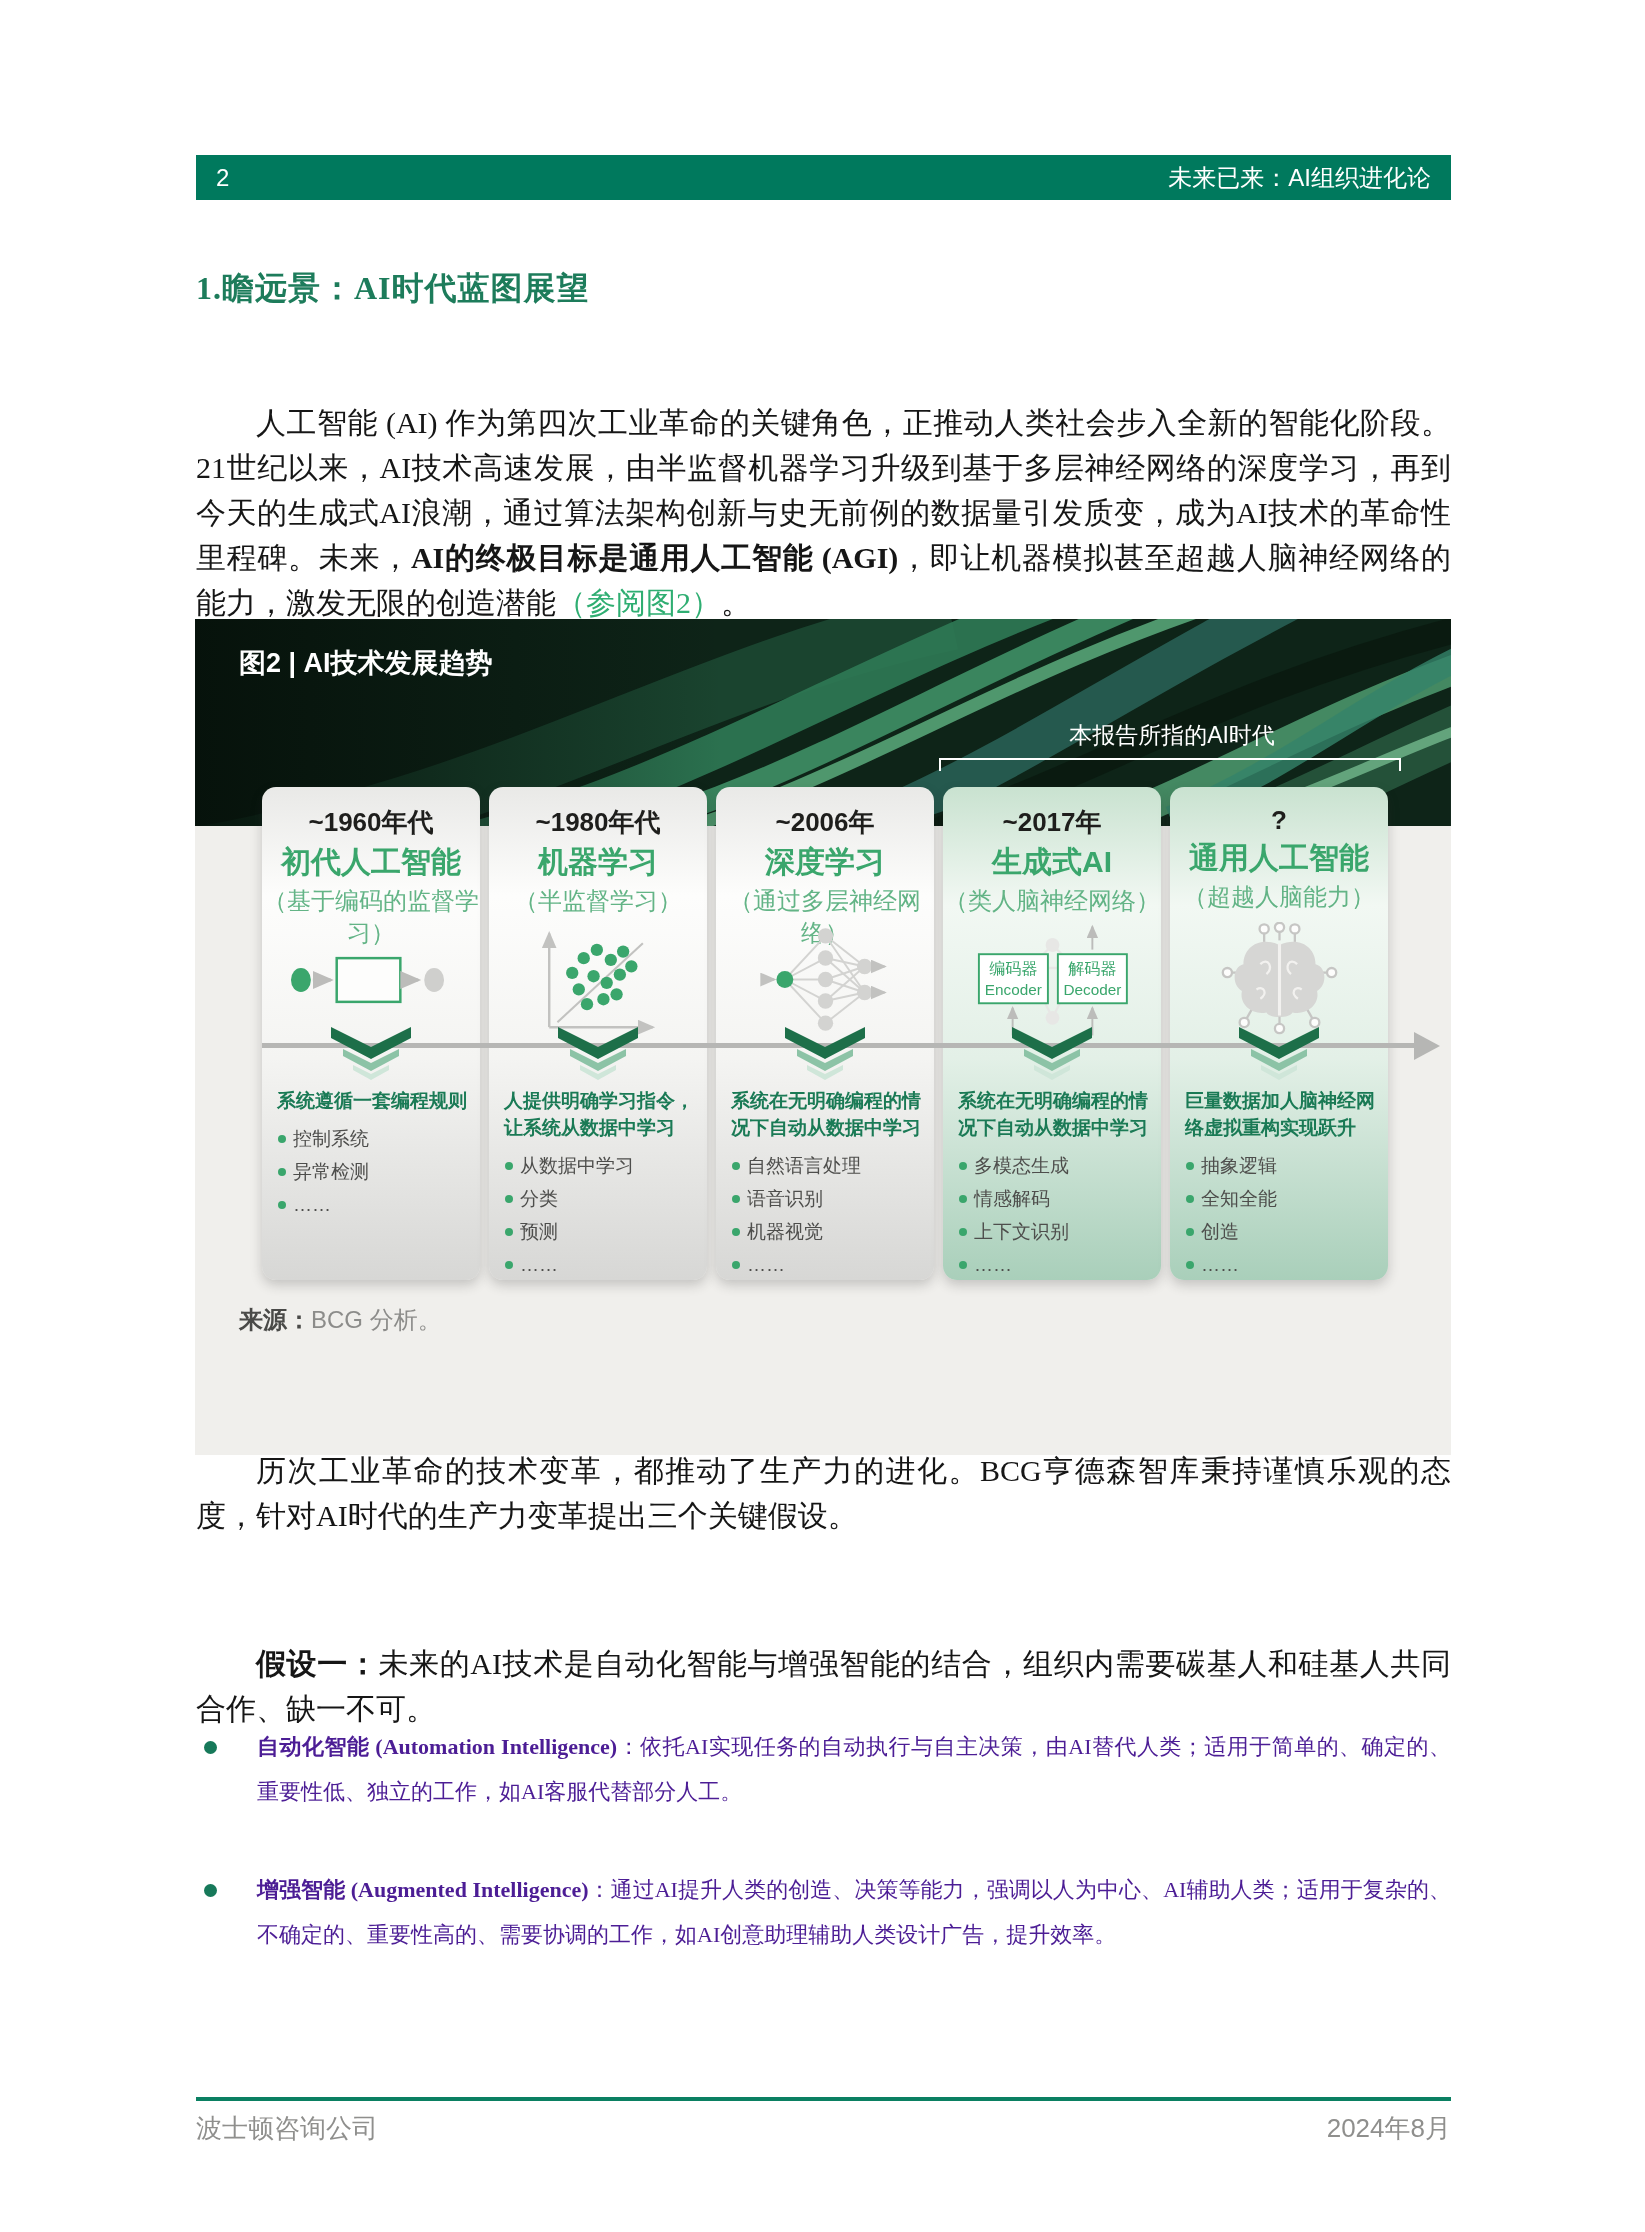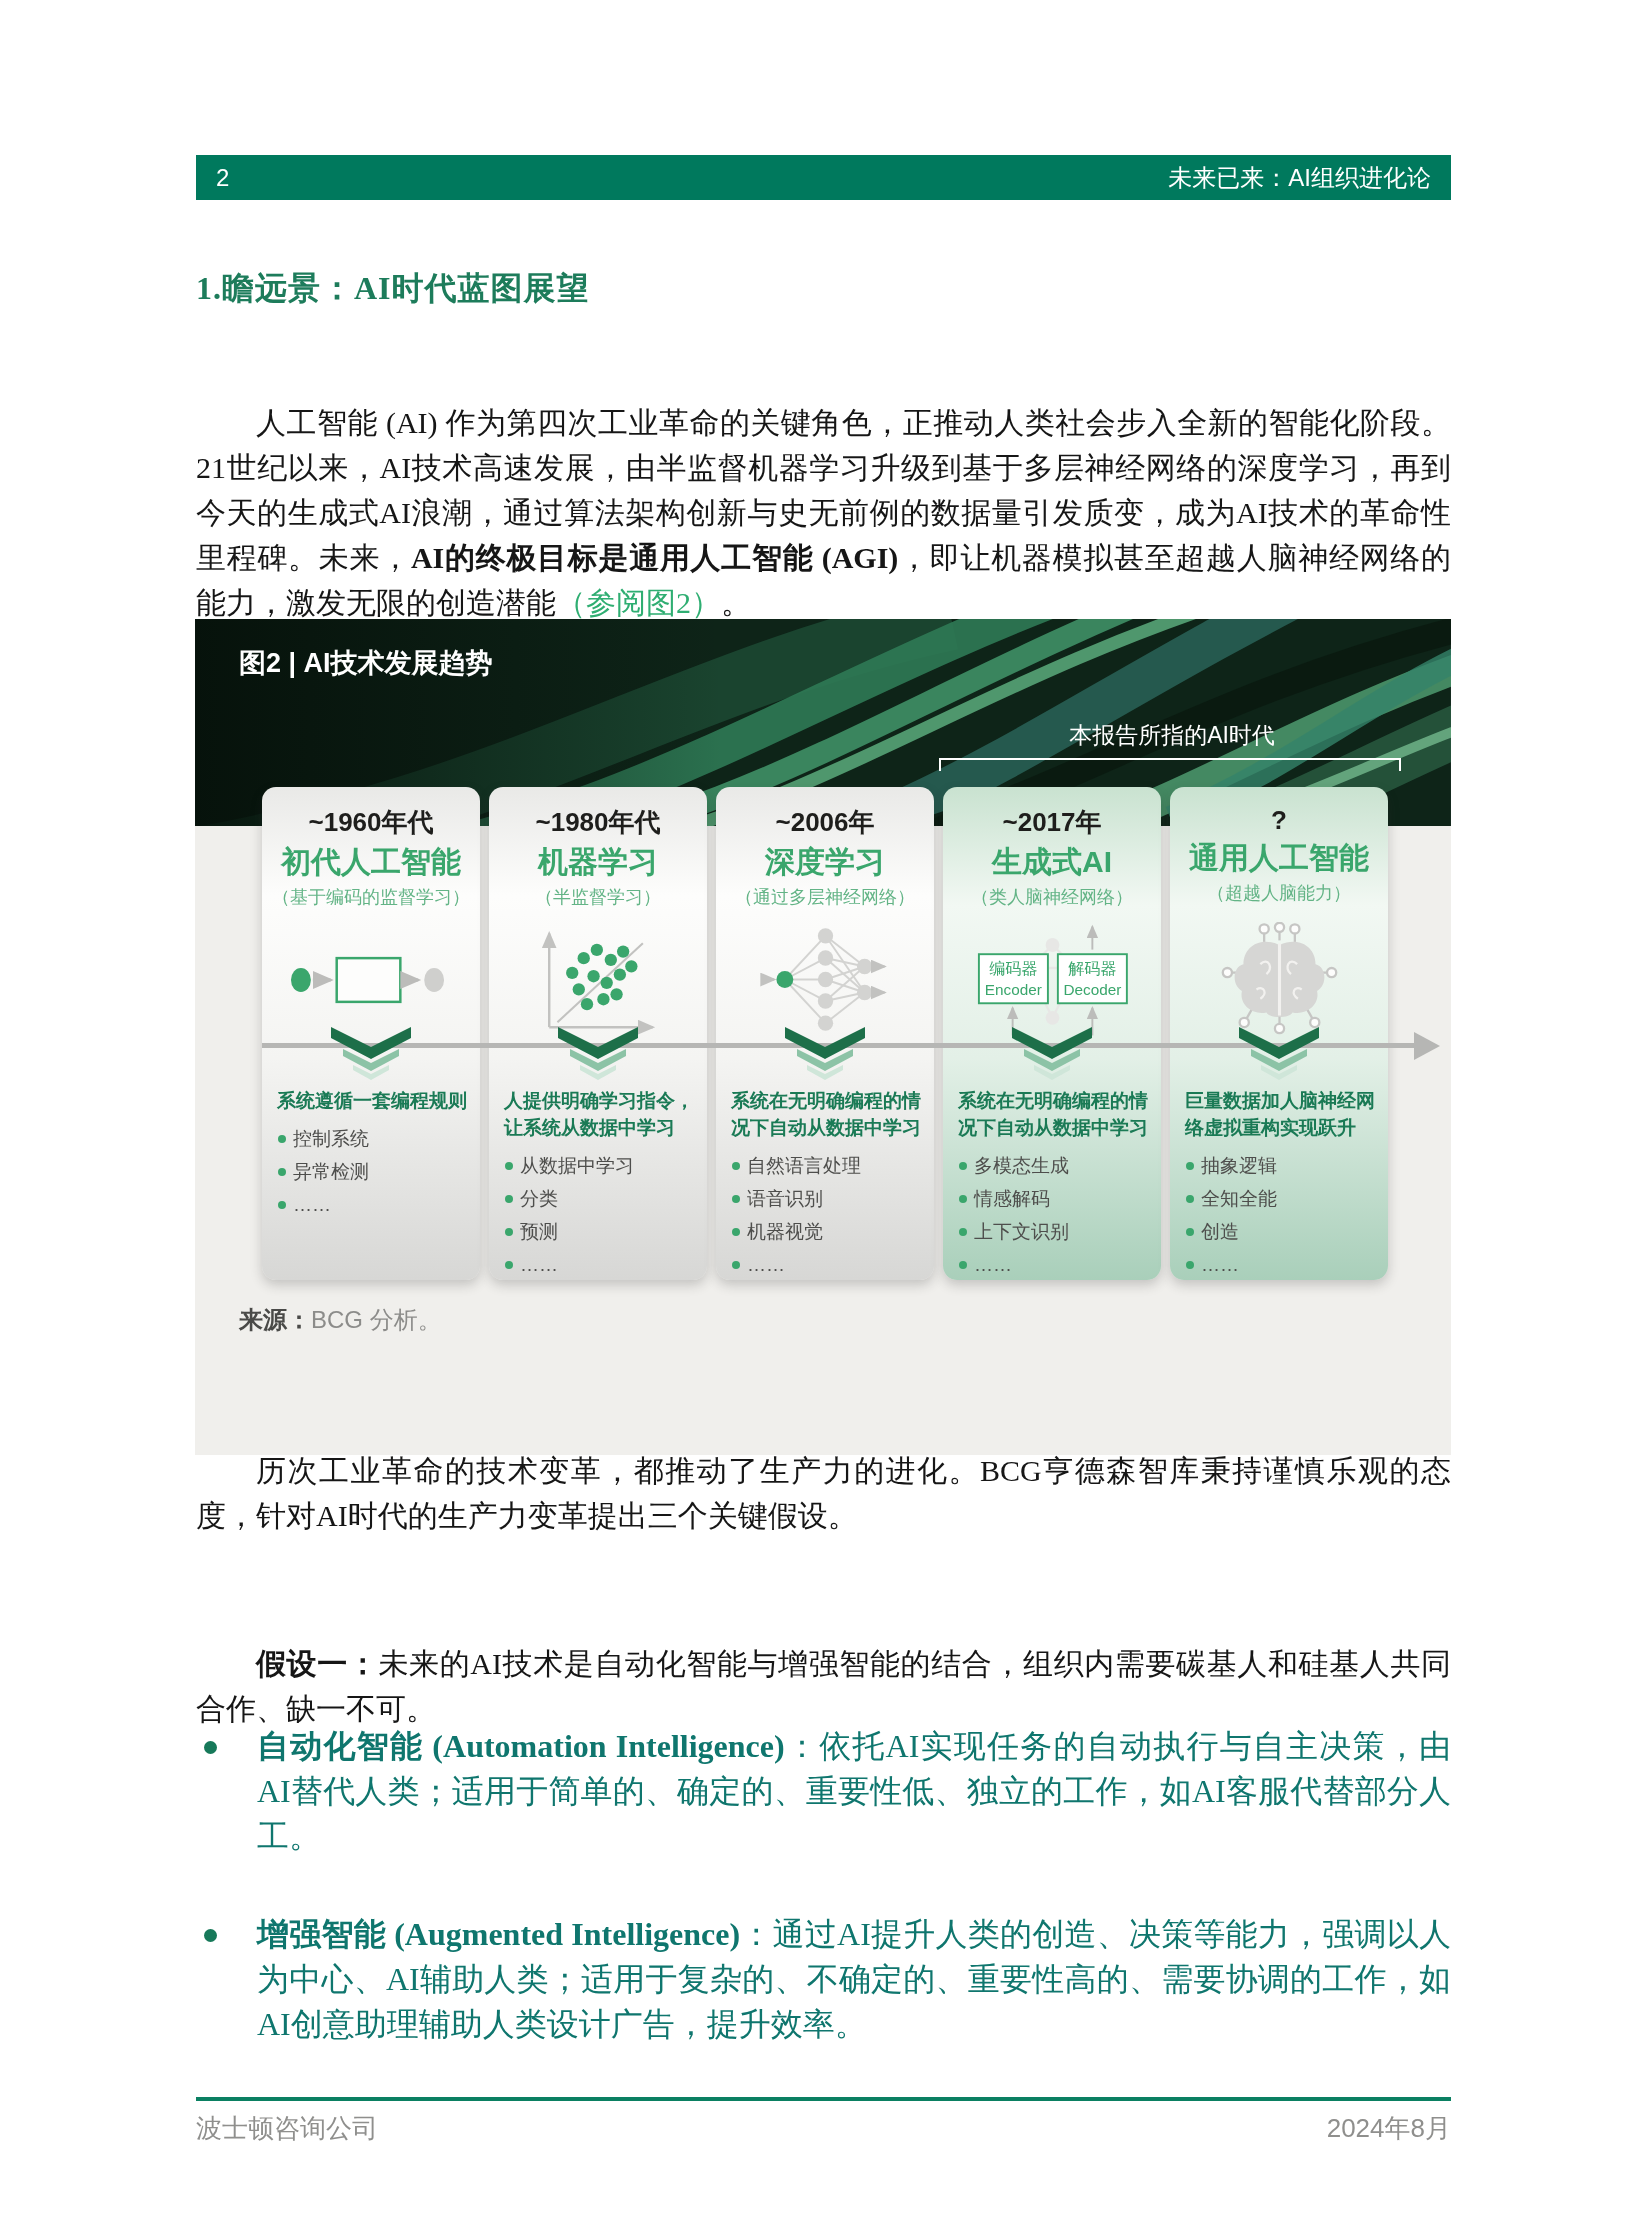--- a/index.html
+++ b/index.html
@@ -36,42 +36,42 @@
            box-sizing:border-box;}
 
   .cols{position:absolute;left:67px;top:168px;display:flex;gap:9px;}
   .card{position:relative;flex:0 0 218px;width:218px;height:493px;border-radius:14px;
         box-shadow:0 5px 12px rgba(40,40,40,.22);box-sizing:border-box;}
   .card.gray{background:linear-gradient(180deg,#e9e9e7 0%,#fdfdfc 22%,#f4f4f2 55%,#d7d7d5 100%);}
   .card.green{background:linear-gradient(180deg,#c9e2d0 0%,#f2f8f3 24%,#e3f0e7 55%,#a9cfba 100%);}
   .card-head{height:135px;text-align:center;padding-top:18px;box-sizing:border-box;}
   .era{font-size:26px;font-weight:700;color:#1e1e1c;margin-bottom:5px;}
   .ctitle{font-size:30px;font-weight:700;color:#3aa66c;line-height:34px;}
-  .csub{font-size:18px;color:#63b486;margin-top:6px;}
+  .csub{font-size:24px;color:#63b486;margin-top:6px;}
   .card-icon{height:115px;display:flex;align-items:center;justify-content:center;}
   .card-desc{margin-top:50px;padding:0 13px 0 15px;text-align:left;}
   .dtitle{font-size:19px;font-weight:700;color:#1a7a55;line-height:27px;margin-bottom:8px;}
   .dbullets{list-style:none;margin:0;padding:0;}
   .dbullets li{position:relative;padding-left:16px;font-size:19px;color:#4e4e4c;line-height:33px;}
   .dbullets li::before{content:"";position:absolute;left:1px;top:13px;width:8px;height:8px;
                        border-radius:50%;background:#3aa66c;}
 
   .divider{position:absolute;left:67px;top:424px;width:1152px;height:5px;background:#b6b6b4;z-index:2;}
   .divider-head{position:absolute;left:1219px;top:413px;width:0;height:0;z-index:2;
                 border-left:26px solid #b6b6b4;border-top:14px solid transparent;
                 border-bottom:14px solid transparent;}
   .chev{position:absolute;left:50%;top:236px;transform:translateX(-50%);z-index:5;}
 
   .source{position:absolute;left:44px;top:685px;font-size:24px;color:#8c8c8a;}
   .source b{color:#4a4a48;font-weight:700;}
 
   
   .mainlist{position:absolute;left:196px;top:1724px;width:1255px;margin:0;padding:0;list-style:none;}
-  .mainlist li{position:relative;padding-left:61px;font-size:32px;line-height:45px;
-               text-align:justify;color:#0f766e;box-sizing:border-box;}
+  .mainlist li{position:relative;padding-left:61px;font-size:22px;line-height:45px;
+               text-align:justify;color:#4c1d95;box-sizing:border-box;}
   .mainlist li + li{margin-top:53px;}
   .mainlist li::before{content:"";position:absolute;left:8px;top:17px;width:13px;height:13px;
                        border-radius:50%;background:#17795a;}
 
   
   .footer-rule{position:absolute;left:196px;top:2097px;width:1255px;height:4px;background:#0b8062;}
   .footer-row{position:absolute;left:196px;top:2111px;width:1255px;display:flex;
               justify-content:space-between;align-items:center;color:#8f8f8d;font-size:26px;
               font-family:"Liberation Sans","DejaVu Sans",sans-serif;}
 

